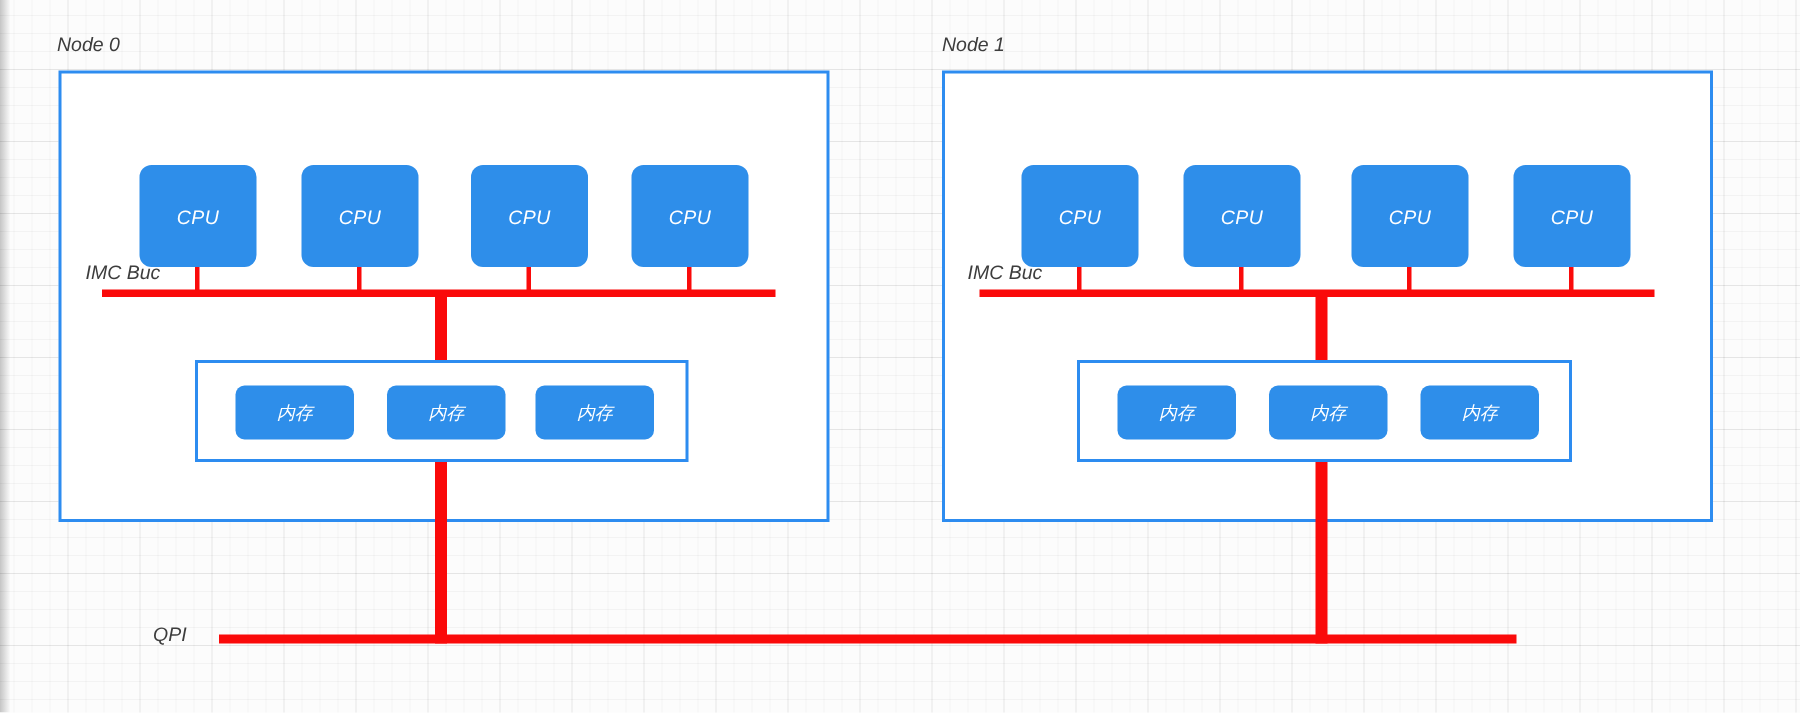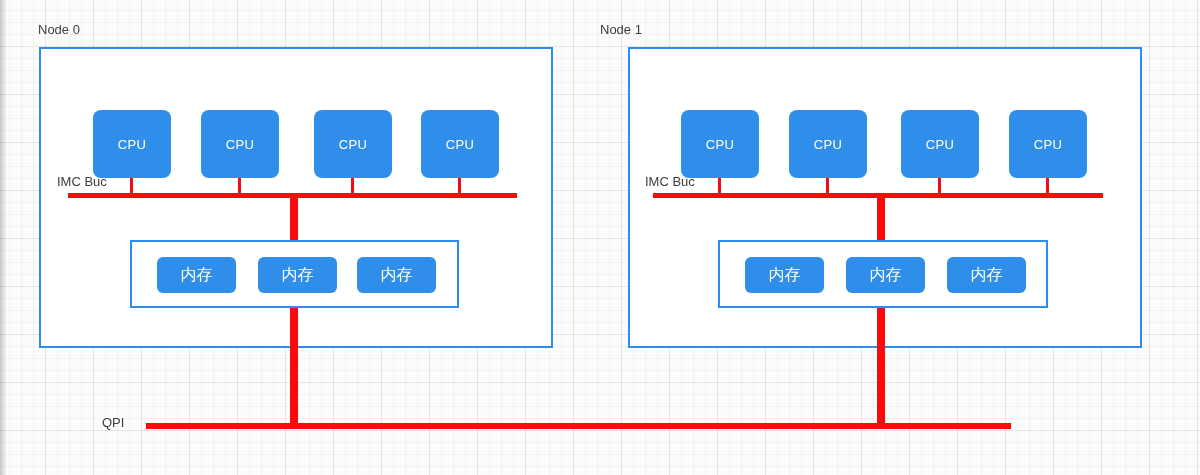--- a/index.html
+++ b/index.html
@@ -13,20 +13,21 @@
   .canvas{
     position:relative;width:1200px;height:475px;overflow:hidden;
     background-color:#fcfcfc;
     background-image:
       linear-gradient(rgba(0,0,0,0.06) 1px, transparent 1px),
       linear-gradient(90deg, rgba(0,0,0,0.06) 1px, transparent 1px),
       linear-gradient(rgba(0,0,0,0.035) 1px, transparent 1px),
       linear-gradient(90deg, rgba(0,0,0,0.035) 1px, transparent 1px);
     background-size:48px 48px,48px 48px,12px 12px,12px 12px;
     background-position:-3px -2px;
+    font-style:italic;
   }
   .edge-shade{
     position:absolute;left:0;top:0;width:7px;height:100%;
     background:linear-gradient(90deg, rgba(0,0,0,0.22), rgba(0,0,0,0));
     pointer-events:none;
   }
   .diagram-label{
     position:absolute;font-size:13px;color:var(--label-text);
     white-space:nowrap;line-height:16px;
   }
@@ -41,21 +42,21 @@
     font-size:13px;letter-spacing:0.3px;margin-top:22px;
   }
   .mem-group{
     position:absolute;width:329px;height:68px;
     background:#ffffff;border:2px solid var(--node-border);
   }
   .mem{
     position:absolute;width:79px;height:36px;border-radius:6px;top:15px;
     background:var(--block-fill);color:#ffffff;
     display:flex;align-items:center;justify-content:center;
-    font-size:16px;
+    font-size:12px;
   }
   .rline{position:absolute;background:var(--bus-red);}
 </style>
 </head>
 <body>
 
 <div class="canvas">
   <div class="edge-shade"></div>
 
   <div class="diagram-label" style="left:38px;top:22px">Node 0</div>
@@ -75,21 +76,21 @@
   <div class="rline" style="left:290px;top:197px;width:8px;height:43px"></div>
   <div class="rline" style="left:290px;top:308px;width:8px;height:121px"></div>
 
   <div class="cpu" style="left:93px;top:88px">CPU</div>
   <div class="cpu" style="left:201px;top:88px">CPU</div>
   <div class="cpu" style="left:314px;top:88px">CPU</div>
   <div class="cpu" style="left:421px;top:88px">CPU</div>
 
   <div class="diagram-label" style="left:57px;top:174px">IMC Buc</div>
 
-  <div class="diagram-label" style="left:600px;top:22px">Node 1</div>
+  <div class="diagram-label" style="left:628px;top:22px">Node 1</div>
   <div class="node-box" style="left:628px;top:47px"></div>
 
   <div class="mem-group" style="left:718px;top:240px;width:330px">
     <div class="mem" style="left:25px">内存</div>
     <div class="mem" style="left:126px">内存</div>
     <div class="mem" style="left:227px">内存</div>
   </div>
 
   <div class="rline" style="left:718px;top:155px;width:3px;height:40px"></div>
   <div class="rline" style="left:826px;top:155px;width:3px;height:40px"></div>

